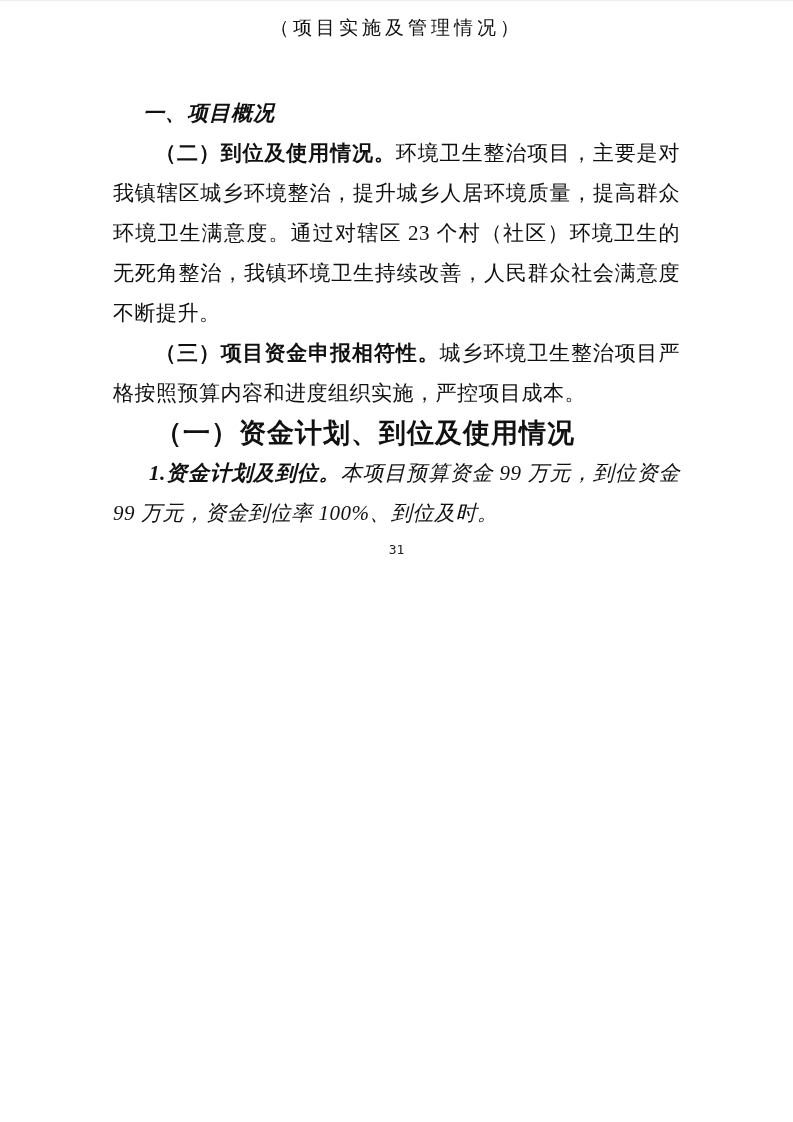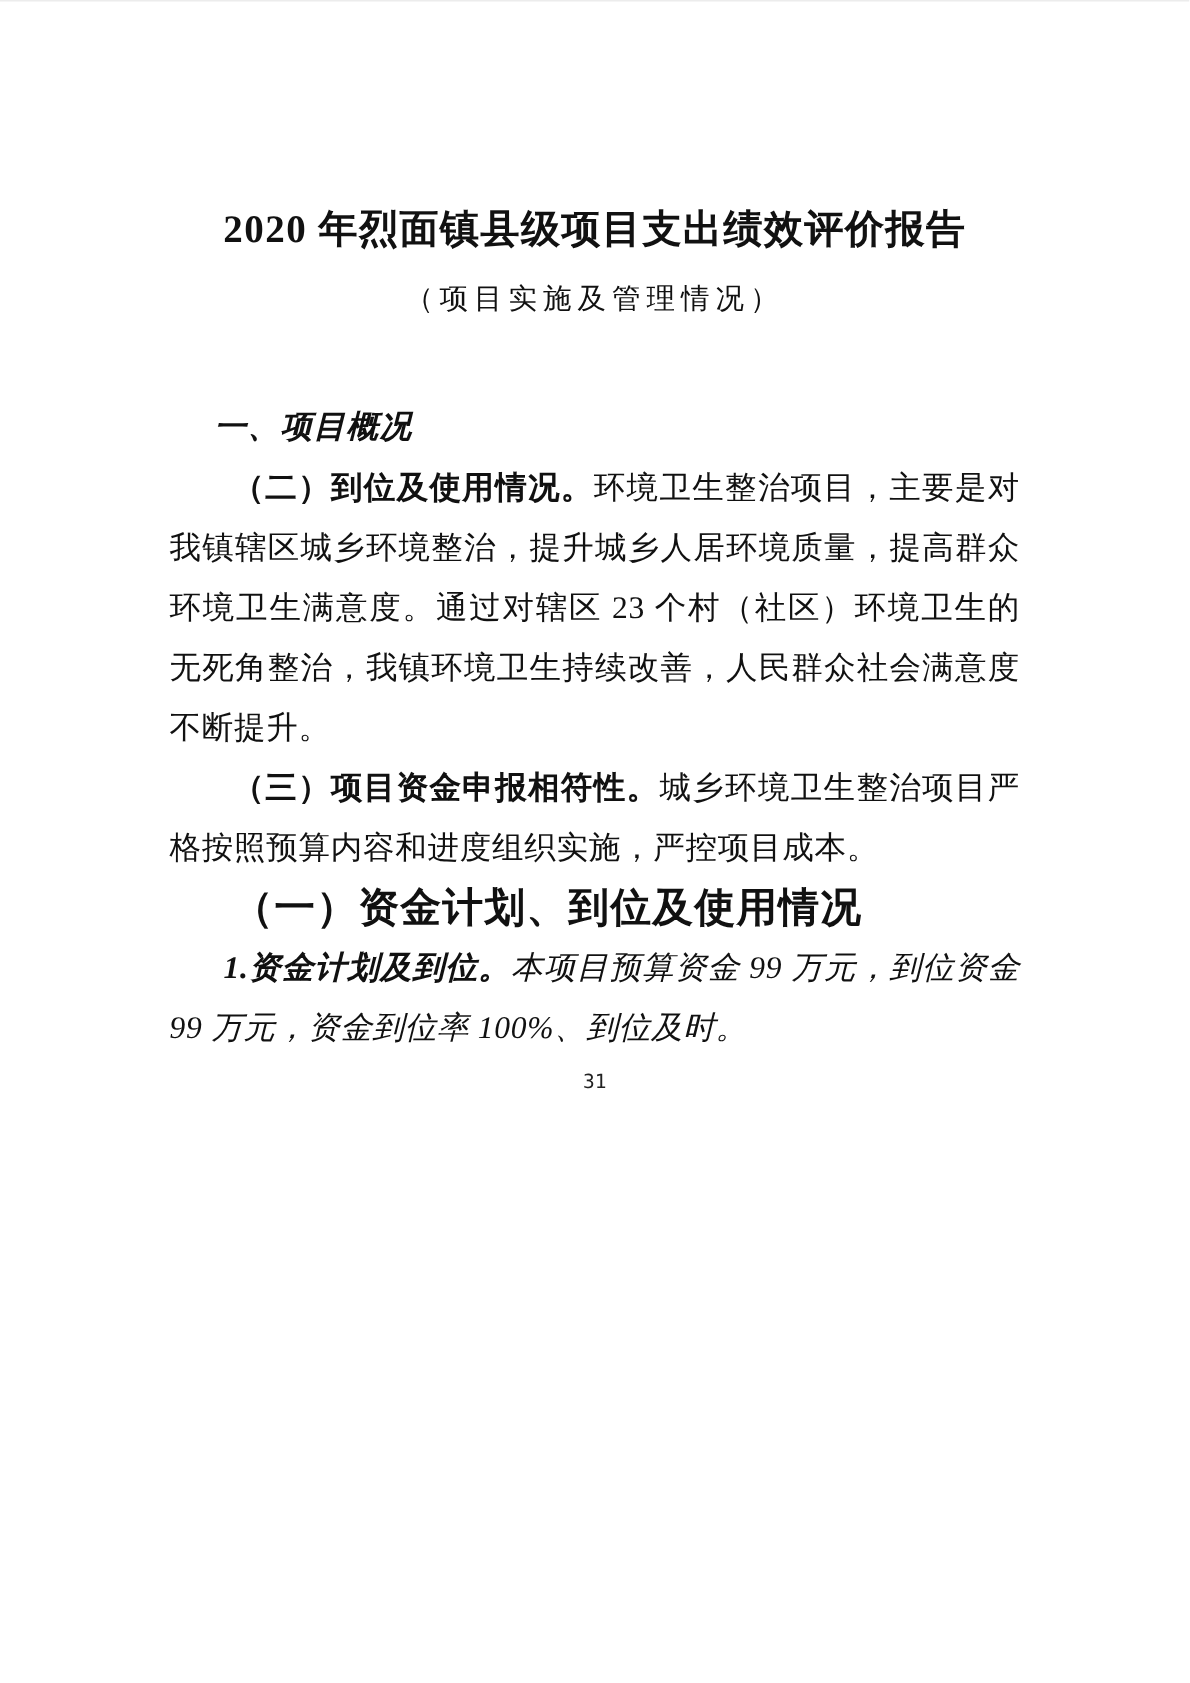--- a/index.html
+++ b/index.html
@@ -69,21 +69,20 @@
     font-family: "DejaVu Sans Mono", "Liberation Mono", monospace;
     color: #222222;
   }
 </style>
 </head>
 <body>
 
 <div class="page">
   <div class="content">
 
-    <h1 class="title">2020 年烈面镇县级项目支出绩效评价报告</h1>
     <div class="subtitle">（项目实施及管理情况）</div>
 
     <h2 class="heading-hei">一、项目概况</h2>
 
 
     <p class="para"><b class="lead">（二）到位及使用情况。</b><span>环境卫生整治项目，主要是对我镇辖区城乡环境整治，提升城乡人居环境质量，提高群众环境卫生满意度。通过对辖区 23 个村（社区）环境卫生的无死角整治，我镇环境卫生持续改善，人民群众社会满意度不断提升。</span></p>
 
     <p class="para"><b class="lead">（三）项目资金申报相符性。</b><span>城乡环境卫生整治项目严格按照预算内容和进度组织实施，严控项目成本。</span></p>
 
 

